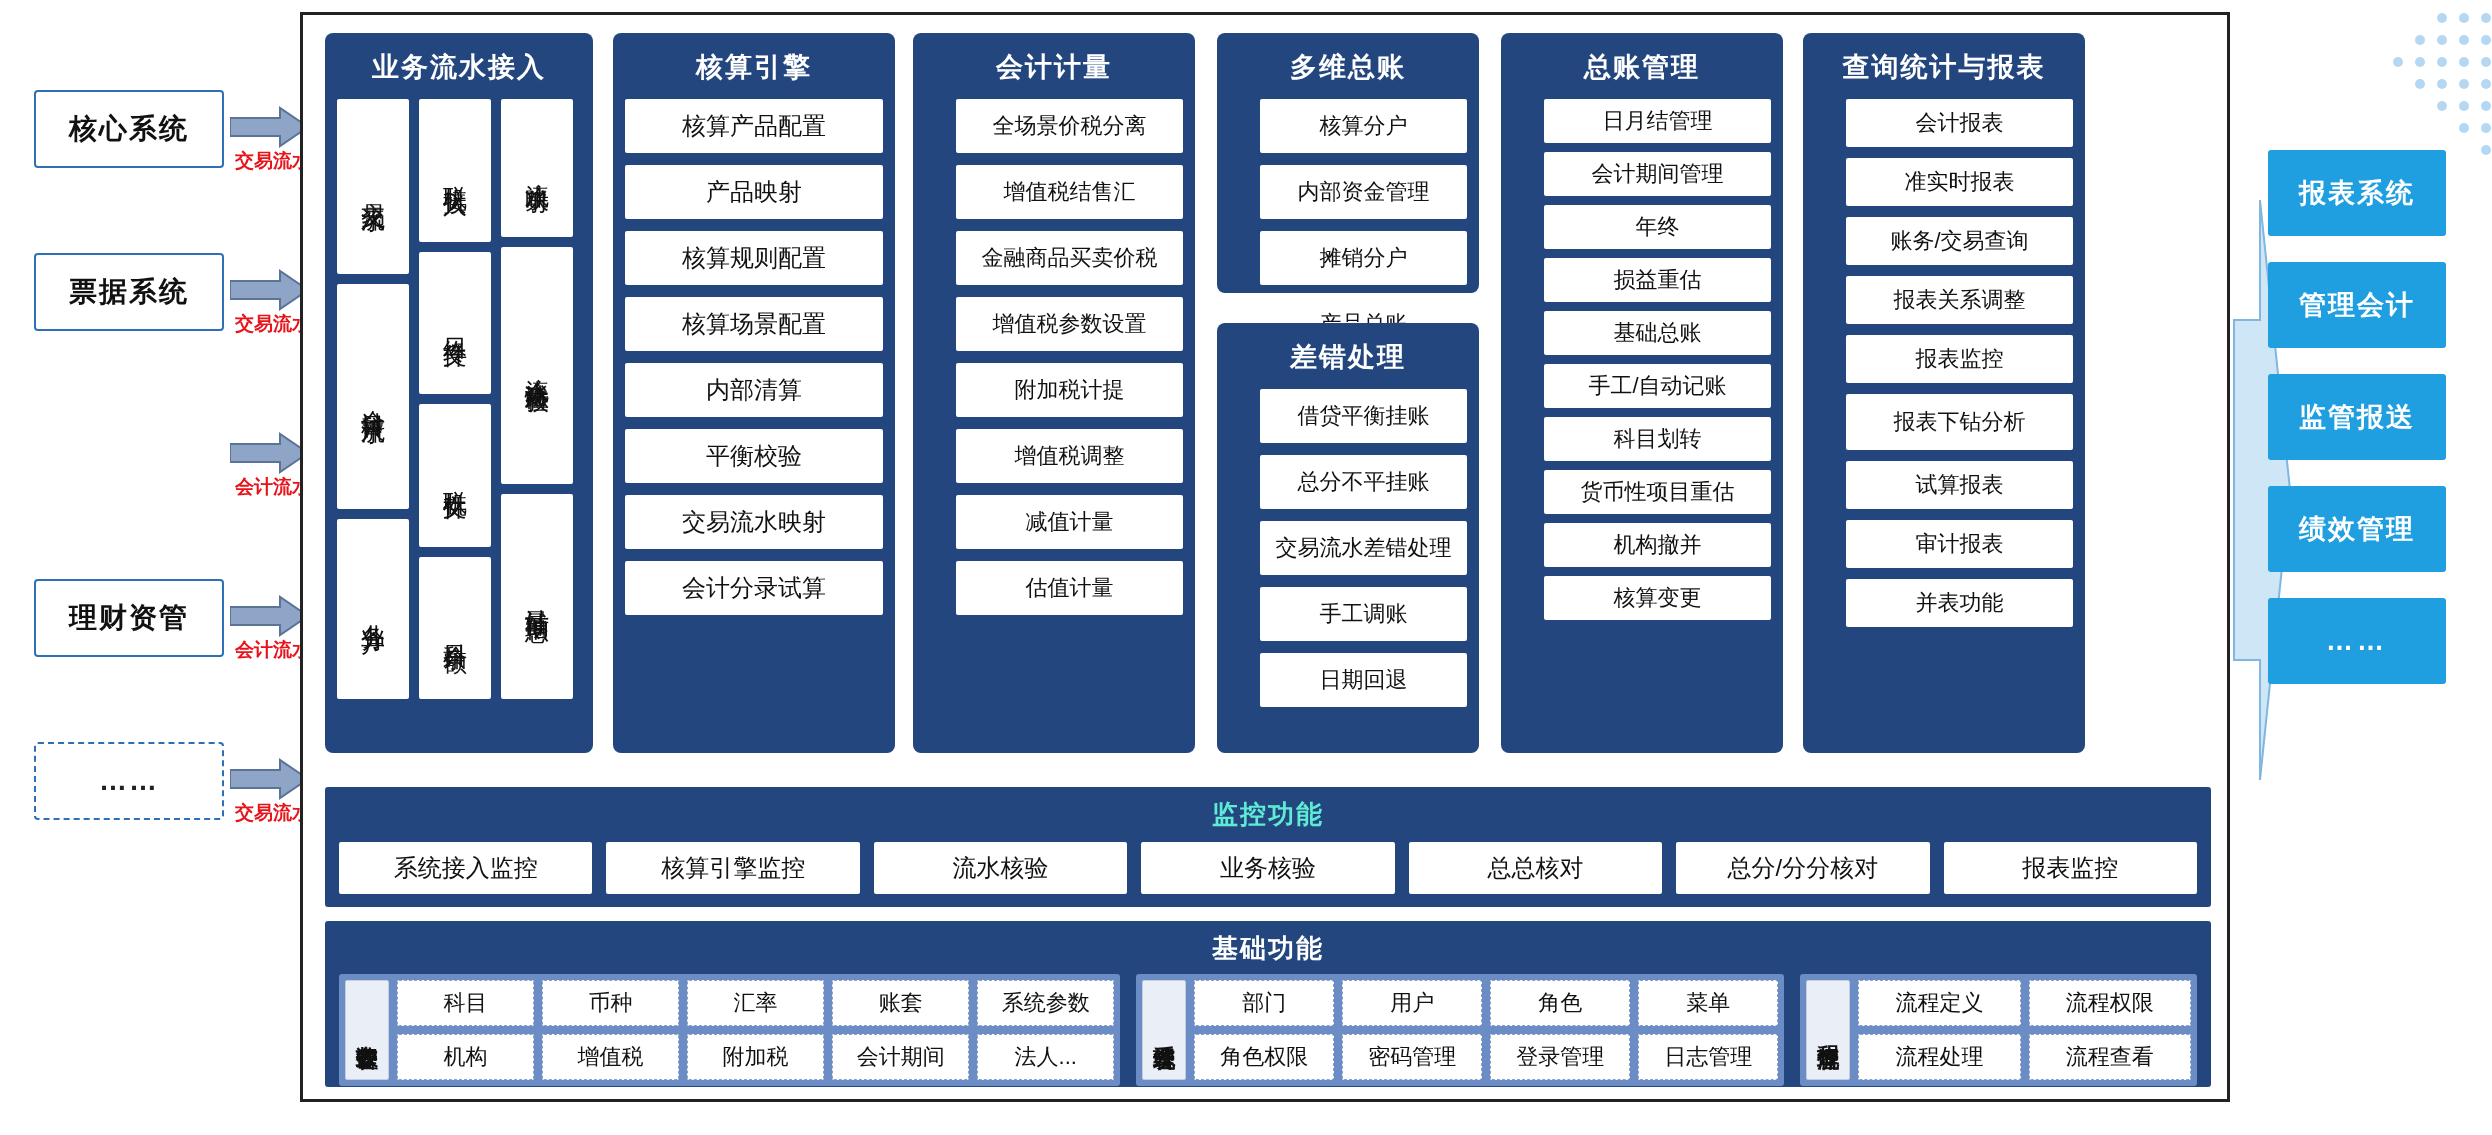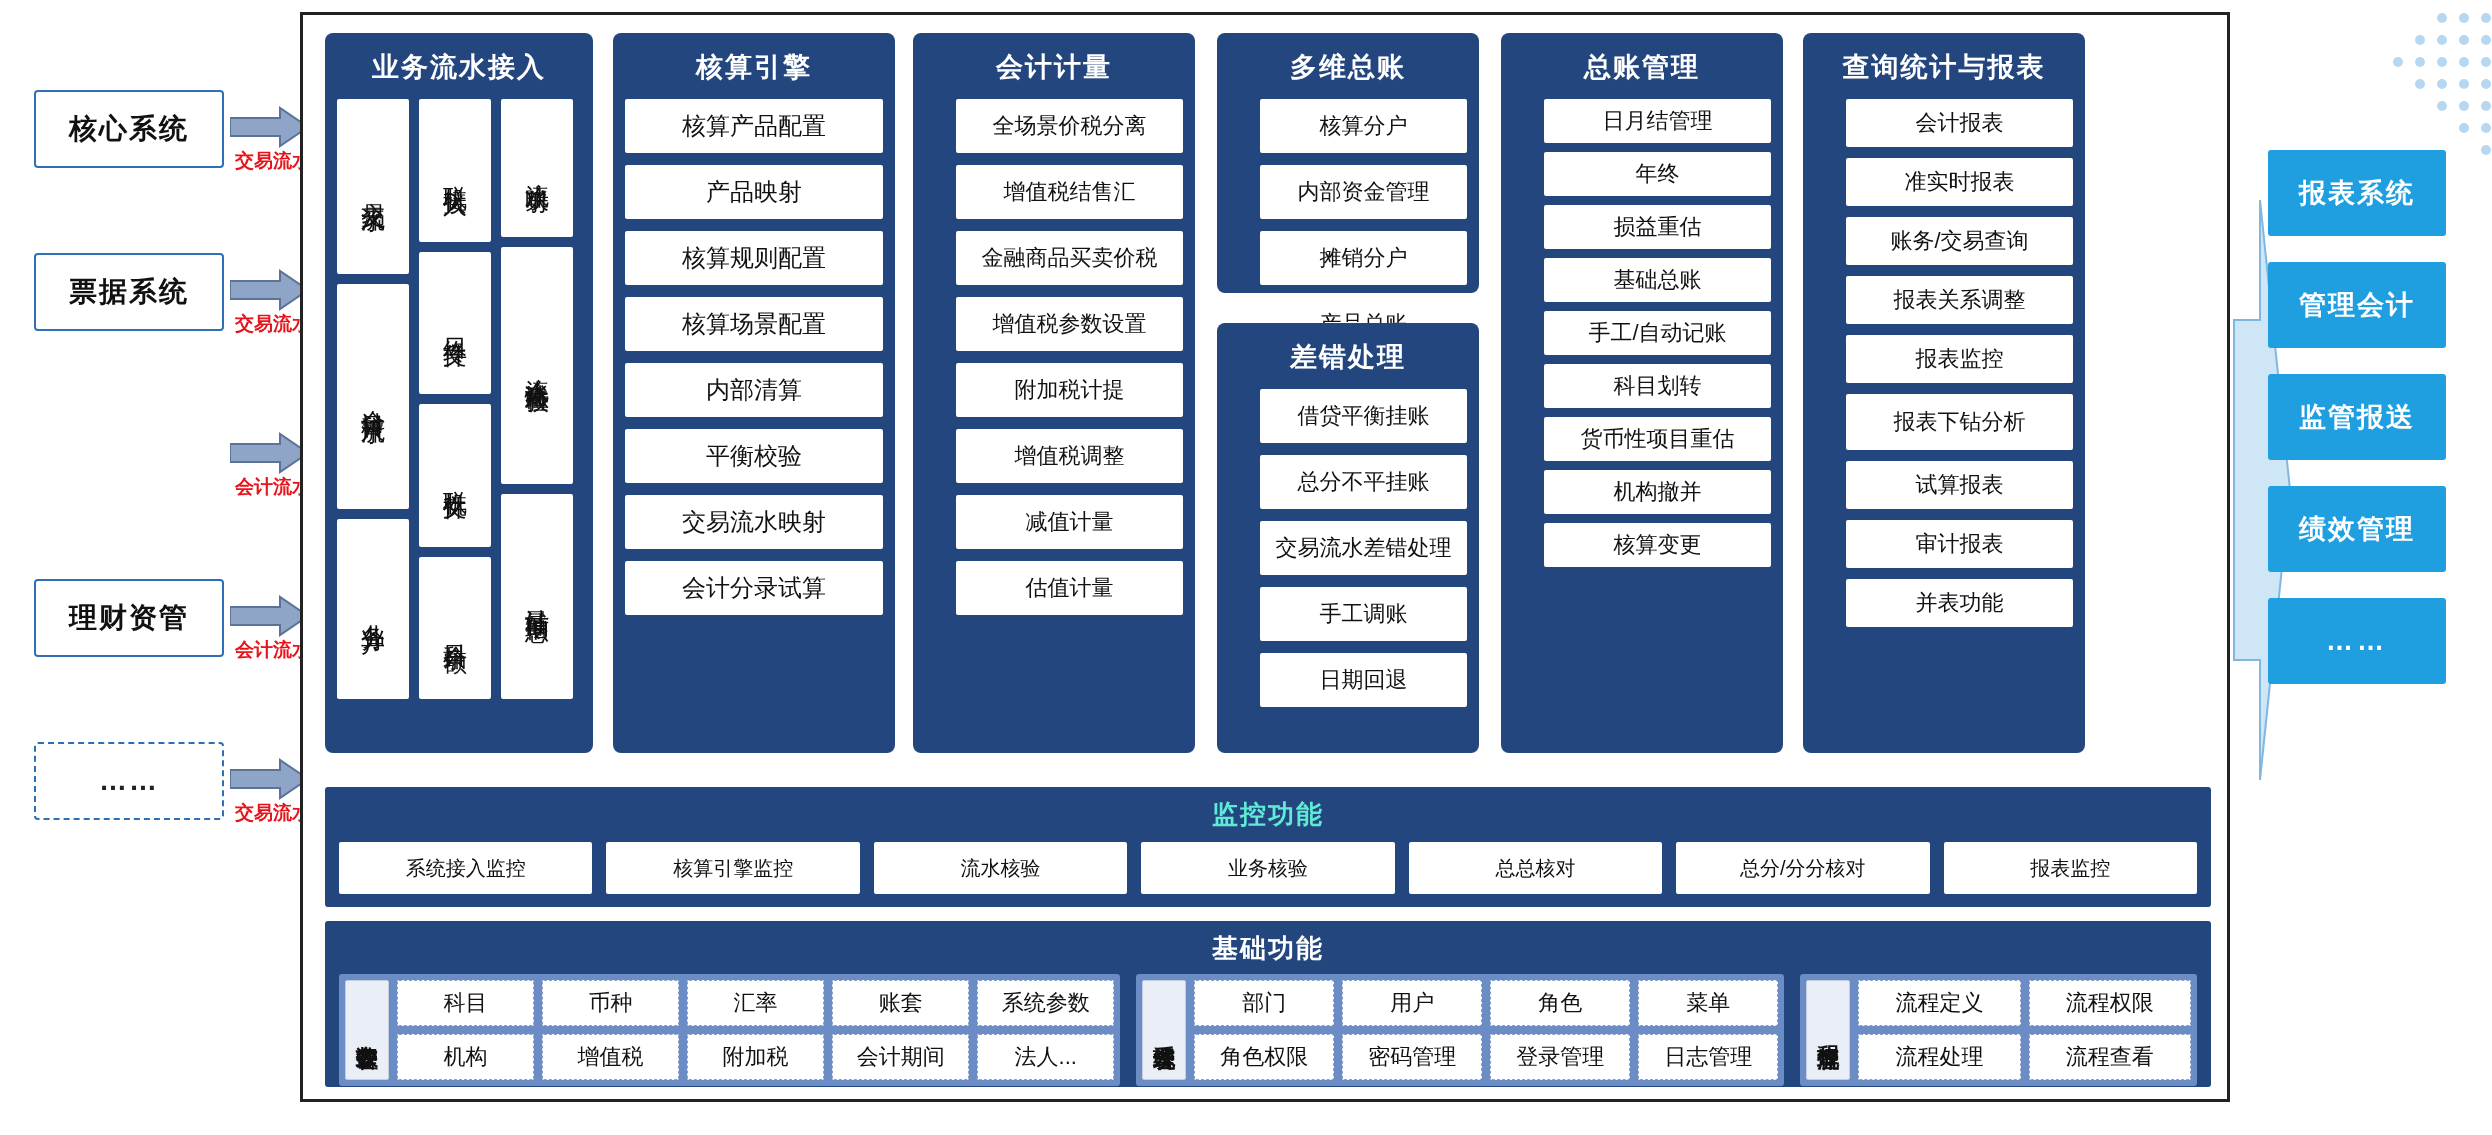--- a/index.html
+++ b/index.html
@@ -61,21 +61,21 @@
     padding:10px 4px;letter-spacing:2px;
   }
 
   
   .monitor{
     position:absolute;left:22px;top:772px;width:1886px;height:120px;
     background:#24467f;border-radius:3px;box-sizing:border-box;padding:8px 14px;
   }
   .monitor-title{color:#5eead4;font-size:26px;font-weight:bold;text-align:center;letter-spacing:2px;margin:2px 0 10px;}
   .monitor-row{display:flex;gap:14px;}
-  .monitor-row .item{flex:1;height:52px;margin:0;font-size:20px;}
+  .monitor-row .item{flex:1;height:52px;margin:0;font-size:24px;}
 
   
   .basic{
     position:absolute;left:22px;top:906px;width:1886px;height:166px;
     background:#24467f;border-radius:3px;box-sizing:border-box;padding:8px 14px;
   }
   .basic-title{color:#fff;font-size:26px;font-weight:bold;text-align:center;letter-spacing:2px;margin:2px 0 8px;}
   .basic-row{display:flex;gap:16px;}
   .group{
     background:#6b8cc4;border-radius:3px;display:flex;padding:6px;gap:8px;box-sizing:border-box;
@@ -240,20 +240,21 @@
         <div class="item small">借贷平衡挂账</div>
         <div class="item small">总分不平挂账</div>
         <div class="item small">交易流水差错处理</div>
         <div class="item small">手工调账</div>
         <div class="item small">日期回退</div>
       </div>
 
       <div class="col" style="left:1176px;top:0;width:282px;height:720px;">
         <div class="col-title">总账管理</div>
         <div class="item small" style="height:44px;margin-bottom:9px;">日月结管理</div>
+        <div class="item small" style="height:44px;margin-bottom:9px;">会计期间管理</div>
         <div class="item small" style="height:44px;margin-bottom:9px;">年终</div>
         <div class="item small" style="height:44px;margin-bottom:9px;">损益重估</div>
         <div class="item small" style="height:44px;margin-bottom:9px;">基础总账</div>
         <div class="item small" style="height:44px;margin-bottom:9px;">手工/自动记账</div>
         <div class="item small" style="height:44px;margin-bottom:9px;">科目划转</div>
         <div class="item small" style="height:44px;margin-bottom:9px;">货币性项目重估</div>
         <div class="item small" style="height:44px;margin-bottom:9px;">机构撤并</div>
         <div class="item small" style="height:44px;margin-bottom:0;">核算变更</div>
       </div>
 

